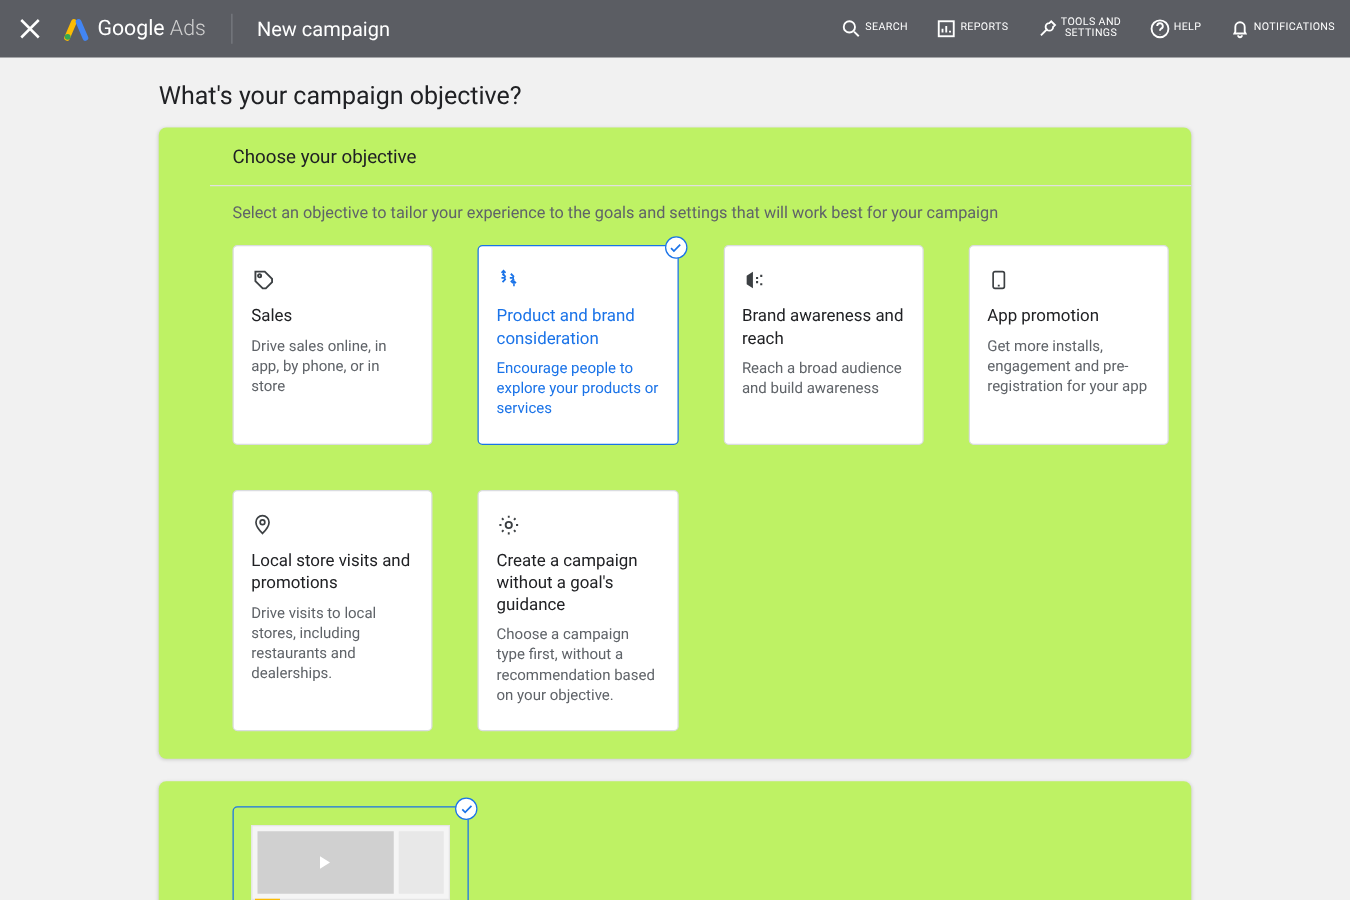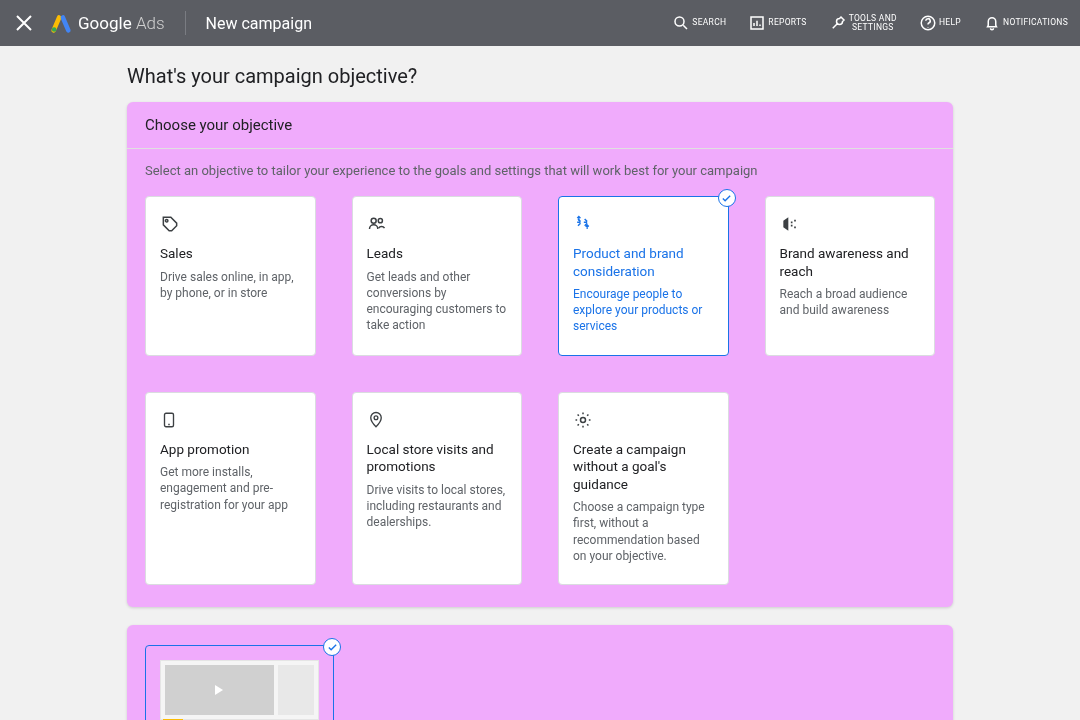--- a/index.html
+++ b/index.html
@@ -11,21 +11,21 @@
   .logo-text { font-size: 17px; font-weight: 400; }
   .logo-text .light { color: #d0d0d0; font-weight: 300; }
   .vdiv { width: 1px; height: 24px; background: #7a7c82; margin: 0 6px; }
   .title { font-size: 16px; font-weight: 400; }
   .topbar-right { margin-left: auto; display: flex; gap: 22px; }
   .topbar-item { display: flex; flex-direction: row; align-items: center; gap: 2px; cursor:pointer; }
   .topbar-item .lbl { font-size: 8.5px; letter-spacing: 0.3px; text-align: center; line-height: 1.1; }
   .topbar-item svg { width: 18px; height: 18px; }
   .main { padding: 18px 0 0 0; display: flex; flex-direction: column; align-items: center; }
   .page-title { width: 826px; font-size: 20px; color: #202124; margin-bottom: 14px; font-weight: 400; }
-  .panel { width: 826px; background: #f0abfc; border-radius: 6px; box-shadow: 0 1px 3px rgba(0,0,0,.15); margin-bottom: 18px; }
+  .panel { width: 826px; background: #bef264; border-radius: 6px; box-shadow: 0 1px 3px rgba(0,0,0,.15); margin-bottom: 18px; padding-left: 41px; }
   .panel-header { padding: 14px 18px; font-size: 15px; color: #202124; border-bottom: 1px solid #e0e0e0; }
   .panel-sub { padding: 14px 18px 8px 18px; font-size: 13px; color: #5f6368; }
   .grid { display: grid; grid-template-columns: repeat(4, 1fr); gap: 36px; padding: 10px 18px 22px 18px; }
   .card { border: 1px solid #dadce0; border-radius: 4px; padding: 16px 14px 20px 14px; min-height: 130px; cursor: pointer; position: relative; background: #fff; }
   .card .c-icon { height: 22px; margin-bottom: 10px; display: flex; align-items: center; color: #3c4043; }
   .card .c-title { font-size: 13.5px; color: #202124; margin-bottom: 6px; line-height: 1.3; }
   .card .c-desc { font-size: 12px; color: #5f6368; line-height: 1.35; }
   .card.selected { border: 1.5px solid #1a73e8; }
   .card.selected .c-title, .card.selected .c-desc { color: #1a73e8; }
   .check-badge { position: absolute; top: -8px; right: -8px; width: 18px; height: 18px; border-radius: 50%; background: #fff; border: 1.5px solid #1a73e8; display: flex; align-items: center; justify-content: center; }
@@ -107,32 +107,20 @@
         <div class="card">
           <div class="c-icon">
             <svg width="20" height="20" viewBox="0 0 24 24" fill="none" stroke="#3c4043" stroke-width="1.8">
               <path d="M4 4 L13 4 L20 11 L20 14 L14 20 L11 20 L4 13 Z"></path>
               <circle cx="8" cy="8" r="1.5"></circle>
             </svg>
           </div>
           <div class="c-title">Sales</div>
           <div class="c-desc">Drive sales online, in app, by phone, or in store</div>
         </div>
-        <div class="card">
-          <div class="c-icon">
-            <svg width="20" height="20" viewBox="0 0 24 24" fill="none" stroke="#3c4043" stroke-width="1.8">
-              <circle cx="8" cy="8" r="3"></circle>
-              <path d="M3 18 a5 5 0 0 1 10 0"></path>
-              <circle cx="16" cy="8" r="2.5"></circle>
-              <path d="M14 17 a4 4 0 0 1 7 0"></path>
-            </svg>
-          </div>
-          <div class="c-title">Leads</div>
-          <div class="c-desc">Get leads and other conversions by encouraging customers to take action</div>
-        </div>
         <div class="card selected">
           <div class="check-badge">
             <svg viewBox="0 0 24 24" fill="none" stroke="#1a73e8" stroke-width="3">
               <path d="M4 12 L9 17 L20 6"></path>
             </svg>
           </div>
           <div class="c-icon">
             <svg width="20" height="20" viewBox="0 0 24 24" fill="none" stroke="#1a73e8" stroke-width="1.8">
               <path d="M6 6 l3 3 M5 10 l4 0 M6 14 l3 -3"></path>
               <path d="M14 14 l3 3 M13 18 l4 0 M14 22 l3 -3" transform="translate(0,-8)"></path>

